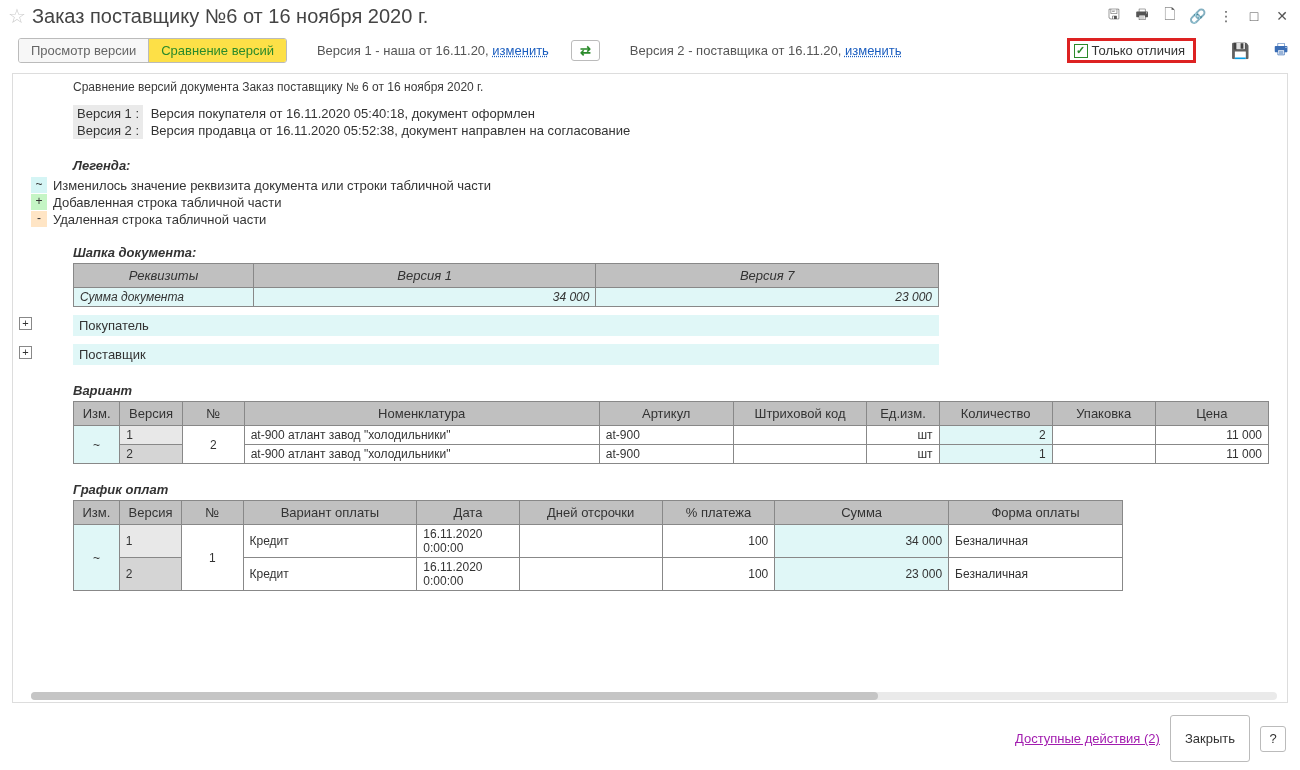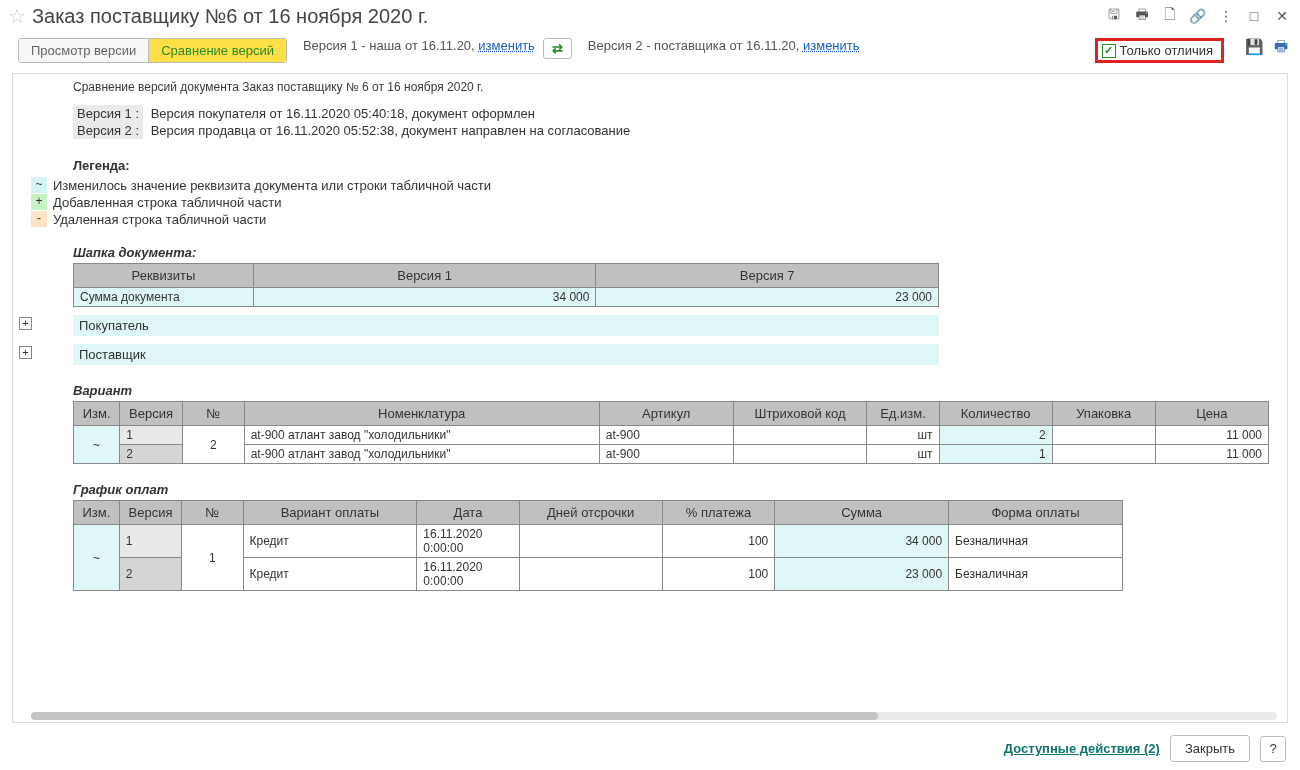--- a/index.html
+++ b/index.html
@@ -2,64 +2,64 @@
 <html><head>
 <meta charset="utf-8">
 <style>
 * { box-sizing: border-box; margin: 0; padding: 0; }
 body { font-family: Arial, sans-serif; font-size: 13px; color: #333; background: #fff; width: 1300px; height: 770px; overflow: hidden; display: flex; flex-direction: column; }
 .titlebar { display: flex; align-items: center; padding: 4px 10px 6px 8px; }
 .star { color: #ccc; font-size: 20px; margin-right: 6px; cursor: pointer; }
 .title { font-size: 20px; color: #444; flex: 1; }
 .title-icons { display: flex; gap: 12px; align-items: center; }
 .ticon { width: 16px; height: 16px; cursor: pointer; color: #555; display:flex; align-items:center; justify-content:center; font-size:14px; }
-.toolbar { display: flex; align-items: flex-start; padding: 4px 10px 10px 18px; gap: 8px; }
+.toolbar { display: flex; align-items: center; padding: 4px 10px 10px 18px; gap: 22px; }
 .btn-group { display: flex; border: 1px solid #bbb; border-radius: 3px; overflow: hidden; }
 .btn-seg { padding: 4px 12px; font-size: 13px; cursor: pointer; background: #fff; border-right: 1px solid #bbb; }
 .btn-seg:last-child { border-right: none; }
 .btn-seg.active { color: #2a8a2a; background: #fde047; }
 .btn-seg.inactive { color: #666; background:#f7f7f7; }
 .version-text { color: #555; margin-left: 8px; }
 .link { color: #1a5dbf; text-decoration: underline dotted; cursor: pointer; }
 .swap-btn { border: 1px solid #bbb; border-radius: 3px; padding: 2px 8px; cursor: pointer; background: #fff; color:#2a8a2a; font-weight:bold; }
 .diff-box { border: 3px solid #d22; padding: 2px 8px 2px 4px; display: flex; align-items: center; gap: 4px; cursor: pointer; margin-left: auto; }
 .chk { width: 14px; height: 14px; border: 1px solid #2a8a2a; display:flex; align-items:center; justify-content:center; color:#2a8a2a; font-size:11px; font-weight:bold; }
 .save-icon, .print-icon { width: 18px; height: 18px; cursor: pointer; color:#3a6db5; display:flex; align-items:center; justify-content:center; font-size:15px; }
 .content-wrap { flex:1; margin: 0 12px 4px 12px; border: 1px solid #ddd; overflow: auto; position: relative; padding-bottom: 12px; }
 .content { padding: 6px 10px 6px 60px; }
 .hdr { font-size: 12px; color: #3a3a3a; margin-bottom: 12px; }
 .vinfo { margin-bottom: 2px; }
 .vlabel { background: #eaeaea; padding: 1px 4px; margin-right: 4px; }
-.legend-title { font-weight: bold; margin-top: 20px; margin-bottom: 4px; }
+.legend-title { font-weight: bold; font-style: italic; margin-top: 20px; margin-bottom: 4px; }
 .legend-row { display:flex; align-items:center; margin-bottom:1px; margin-left:-42px; }
 .legend-mark { width: 16px; height:16px; text-align:center; line-height:15px; margin-right: 6px; font-size:12px; }
 .mark-tilde { background: #d5f5f5; }
 .mark-plus { background: #c5f5c5; }
 .mark-minus { background: #ffe5c5; }
 .section-title { font-weight: bold; font-style: italic; margin-top: 18px; margin-bottom: 3px; }
 table { border-collapse: collapse; margin-bottom: 6px; }
 th { background: #c0c0c0; border: 1px solid #888; padding: 4px 8px; font-weight: normal; text-align: center; font-size: 13px; }
 td { border: 1px solid #888; padding: 2px 6px; font-size: 12px; }
-.header-table { width: 866px; }
+.header-table { width: 866px; font-style: italic; }
 .header-table th:nth-child(1) { width: 180px; }
 .header-table th:nth-child(2), .header-table th:nth-child(3) { width: 343px; }
 .changed { background: #e0f7f7; }
 .num-r { text-align: right; }
 .collapsible { background: #e0f7f7; width: 866px; padding: 3px 6px; margin: 8px 0; position: relative; }
 .expand-btn { position: absolute; left: -54px; top: 2px; width: 13px; height: 13px; border: 1px solid #888; text-align: center; line-height: 10px; font-size: 11px; cursor: pointer; background:#fff;}
 .goods-table { width: 1196px; }
 .goods-table th { font-size: 13px; }
 .vcell1 { background: #e8e8e8; }
 .vcell2 { background: #d5d5d5; }
 .tilde-cell { background: #e0f7f7; text-align:center; }
 .pay-table { width: 1050px; }
 .pay-table td { height: 26px; }
 .footer { display: flex; align-items: center; justify-content: flex-end; padding: 8px 14px; gap: 10px; }
-.actions-link { color: #0f766e; font-weight: bold; text-decoration: underline; cursor: pointer; }
-.close-btn { border: 1px solid #bbb; border-radius: 3px; padding: 5px 14px; cursor: pointer; background:#fff; }
+.actions-link { color: #a21caf; font-weight: normal; text-decoration: underline; cursor: pointer; }
+.close-btn { border: 1px solid #bbb; border-radius: 3px; padding: 15px 14px; cursor: pointer; background:#fff; }
 .help-btn { border: 1px solid #bbb; border-radius: 3px; width: 26px; height: 26px; text-align:center; line-height:24px; cursor: pointer; background:#fff; }
 .scrollbar-h { position: absolute; bottom: 2px; left: 18px; right: 10px; height: 8px; background: #eaeaea; border-radius: 4px; }
 .scrollbar-thumb { height: 8px; background: #c5c5c5; border-radius: 4px; width: 68%; }
 </style>
 </head>
 <body>
 
 <div class="titlebar">
   <span class="star">☆</span>
   <span class="title">Заказ поставщику №6 от 16 ноября 2020 г.</span>

